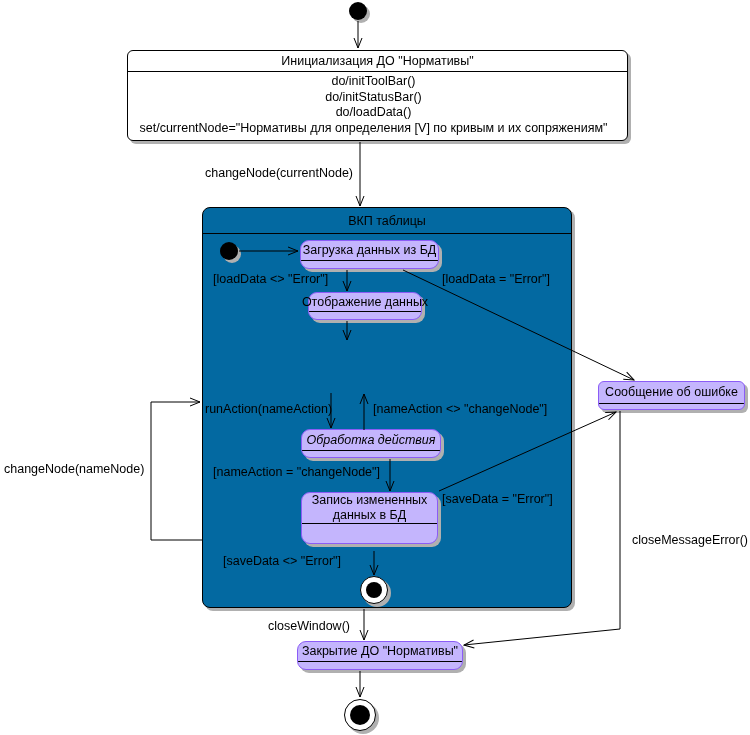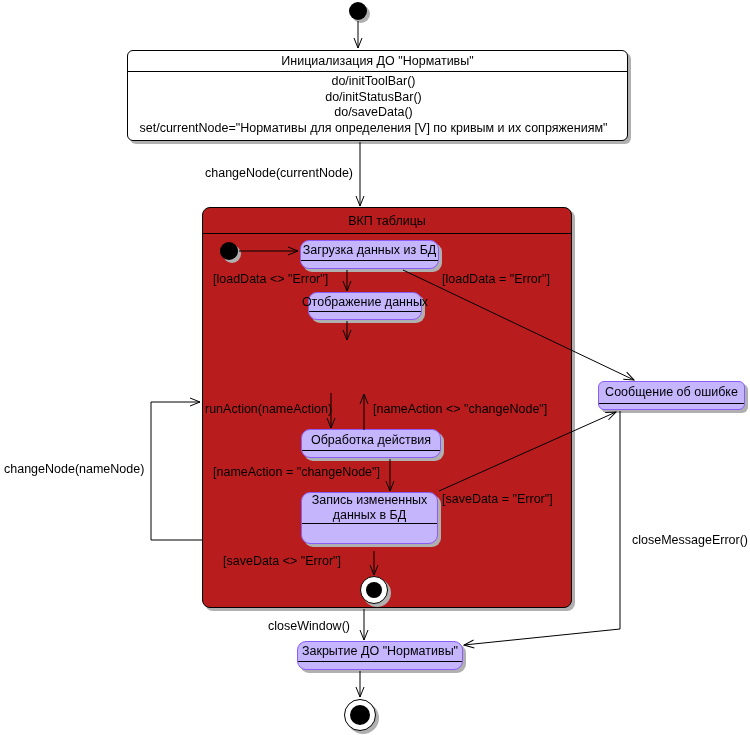--- a/index.html
+++ b/index.html
@@ -28,21 +28,21 @@
   }
   .bigstate .title{
     height:20px;border-bottom:1px solid #000;display:flex;align-items:center;justify-content:center;
   }
   .bigstate .acts{
     flex:1;display:flex;flex-direction:column;justify-content:space-evenly;
     align-items:center;padding:1px 8px 3px 0;line-height:13px;
   }
   
   .composite{
-    position:absolute;box-sizing:border-box;background:#b91c1c;
+    position:absolute;box-sizing:border-box;background:#0369a1;
     border:1px solid #000;border-radius:8px;box-shadow:3px 3px 0 #b0b0b0;
   }
   .composite .ctitle{
     height:25px;border-bottom:1px solid #000;display:flex;align-items:center;justify-content:center;
   }
   
   .initial{
     position:absolute;background:#000;border-radius:50%;width:18px;height:18px;
     box-shadow:3px 3px 0 #b0b0b0;
   }
@@ -66,39 +66,39 @@
     <div class="ctitle">ВКП таблицы</div>
   </div>
 
   <div class="initial" style="left:349px;top:2px;"></div>
 
   <div class="bigstate" style="left:127px;top:50px;width:501px;height:91px;">
     <div class="title">Инициализация ДО "Нормативы"</div>
     <div class="acts">
       <div>do/initToolBar()</div>
       <div>do/initStatusBar()</div>
-      <div>do/saveData()</div>
+      <div>do/loadData()</div>
       <div>set/currentNode="Нормативы для определения [V] по кривым и их сопряжениям"</div>
     </div>
   </div>
 
   <div class="initial" style="left:220px;top:242px;"></div>
 
   <div class="state" style="left:300px;top:240px;width:139px;height:29px;">
     <div class="name">Загрузка данных из БД</div>
     <div class="body" style="height:7px;"></div>
   </div>
 
   <div class="state" style="left:308px;top:292px;width:114px;height:28px;">
     <div class="name">Отображение данных</div>
     <div class="body" style="height:7px;"></div>
   </div>
 
 
-  <div class="state" style="left:301px;top:429px;width:140px;height:29px;">
+  <div class="state" style="left:301px;top:429px;width:140px;height:29px;font-style:italic;">
     <div class="name">Обработка действия</div>
     <div class="body" style="height:6px;"></div>
   </div>
 
   <div class="state" style="left:301px;top:492px;width:137px;height:52px;">
     <div class="name">
       <div>Запись измененных</div>
       <div>данных в БД</div>
     </div>
     <div class="body" style="height:20px;"></div>

